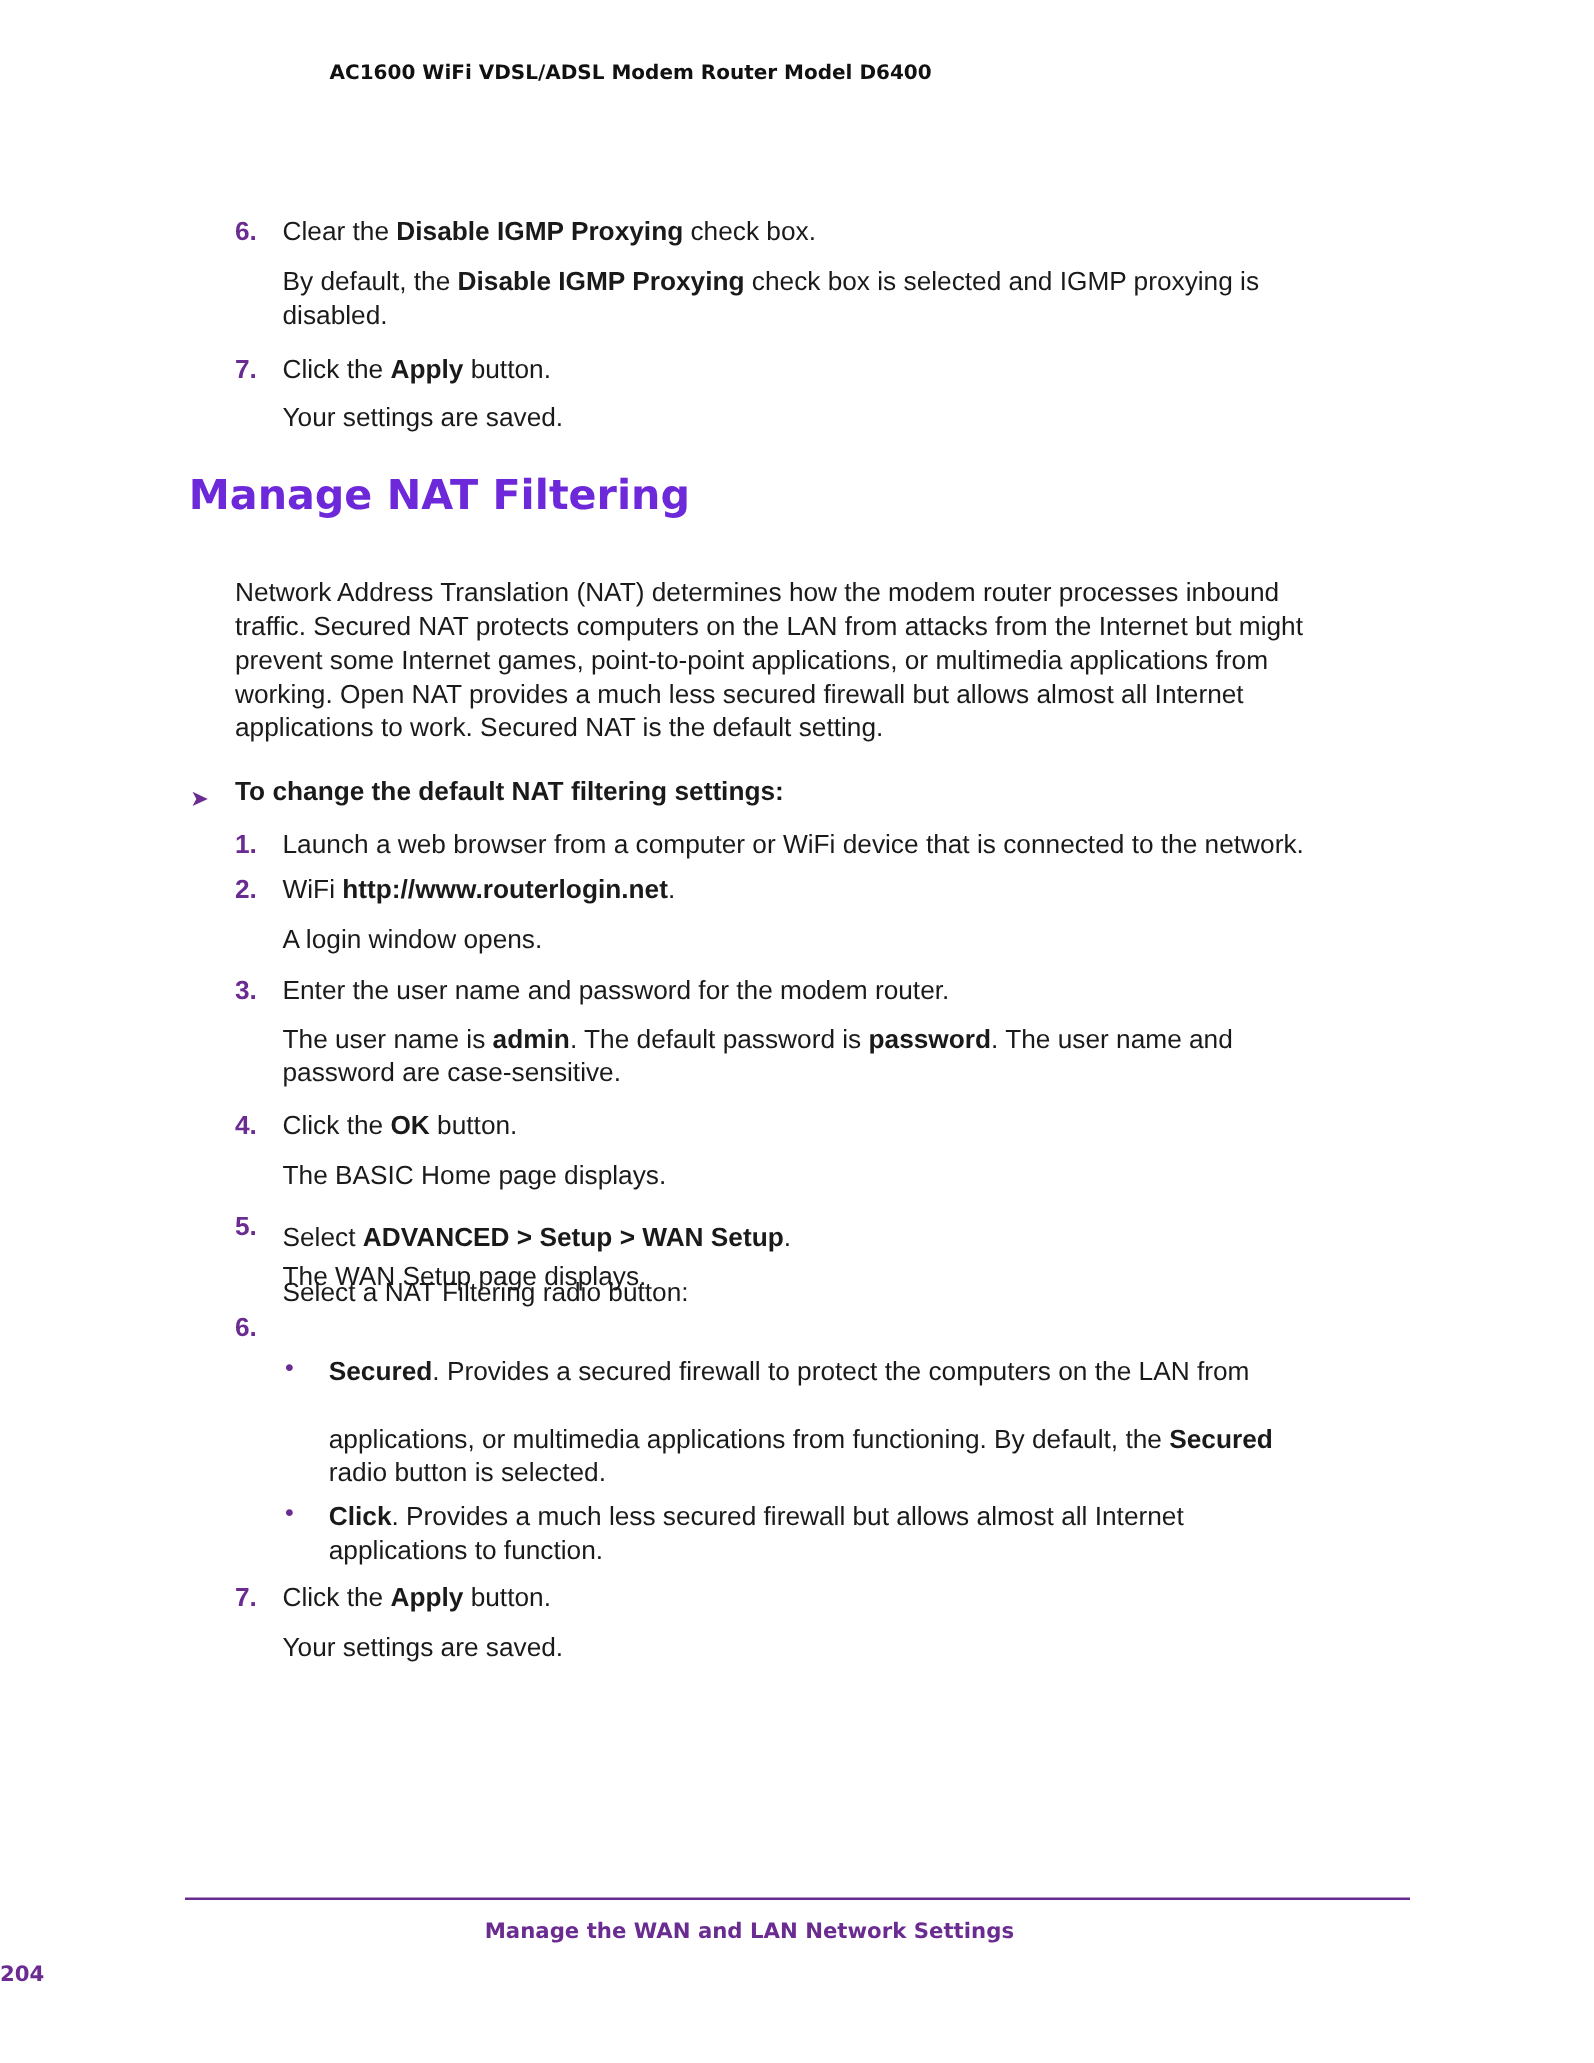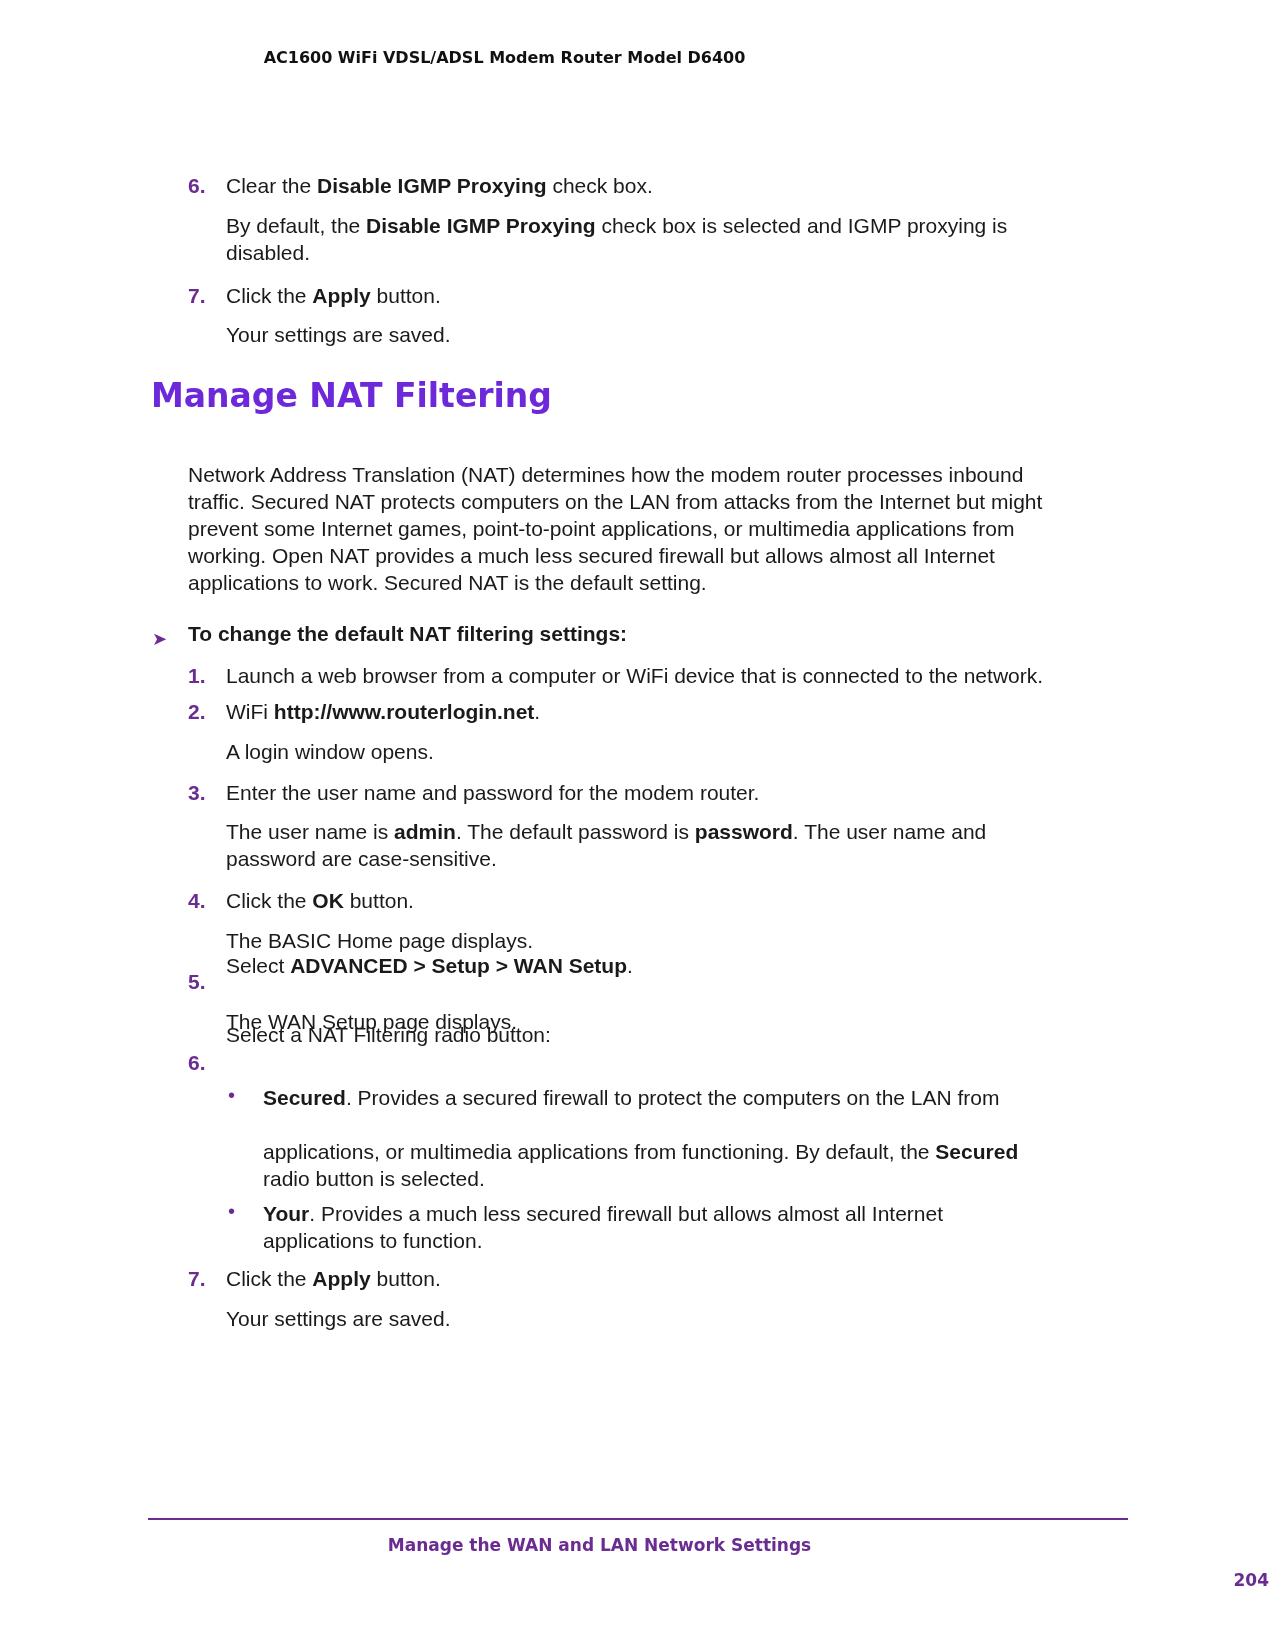--- a/index.html
+++ b/index.html
@@ -6,21 +6,21 @@
   body{width:1275px;height:1650px;position:relative;overflow:hidden;font-family:"Liberation Sans",sans-serif;color:#1a1a1a;}
   .hdr{position:absolute;top:48px;left:0;width:1009px;text-align:center;font-family:"DejaVu Sans",sans-serif;font-weight:bold;font-size:16px;color:#111;}
   .p{position:absolute;font-size:21px;line-height:27px;}
   .num{position:absolute;font-size:21px;line-height:27px;color:#6b2c91;font-weight:bold;}
   b{font-weight:bold;}
   .h1{position:absolute;left:151px;top:376px;font-family:"DejaVu Sans",sans-serif;font-weight:bold;font-size:33px;color:#6d28d9;}
   .arrow{position:absolute;left:152px;top:628px;font-size:18px;color:#6b2c91;}
   .bullet{position:absolute;font-size:20px;color:#6b2c91;}
   .fline{position:absolute;left:148px;top:1518px;width:980px;height:2px;background:#6b2c91;}
   .ftitle{position:absolute;top:1535px;left:0;width:1199px;text-align:center;font-family:"DejaVu Sans",sans-serif;font-weight:bold;font-size:17px;color:#6b2c91;}
-  .fpage{position:absolute;top:1570px;left:0;width:1269px;text-align:right;font-family:"DejaVu Sans",sans-serif;font-weight:bold;font-size:17px;color:#6b2c91;}
+  .fpage{position:absolute;top:1570px;left:0;width:1269px;text-align:left;font-family:"DejaVu Sans",sans-serif;font-weight:bold;font-size:17px;color:#6b2c91;}
 </style>
 </head>
 <body>
 
 <div class="hdr">AC1600 WiFi VDSL/ADSL Modem Router Model D6400</div>
 
 <div class="num" style="left:188px;top:172px">6.</div>
 <div class="p" style="left:226px;top:172px"><span>Clear the </span><b>Disable IGMP Proxying</b><span> check box.</span></div>
 <div class="p" style="left:226px;top:212px"><span>By default, the </span><b>Disable IGMP Proxying</b><span> check box is selected and IGMP proxying is</span><br><span>disabled.</span></div>
 <div class="num" style="left:188px;top:282px">7.</div>
@@ -45,31 +45,31 @@
 
 <div class="num" style="left:188px;top:779px">3.</div>
 <div class="p" style="left:226px;top:779px">Enter the user name and password for the modem router.</div>
 <div class="p" style="left:226px;top:818px"><span>The user name is </span><b>admin</b><span>. The default password is </span><b>password</b><span>. The user name and</span><br><span>password are case-sensitive.</span></div>
 
 <div class="num" style="left:188px;top:887px">4.</div>
 <div class="p" style="left:226px;top:887px"><span>Click the </span><b>OK</b><span> button.</span></div>
 <div class="p" style="left:226px;top:927px">The BASIC Home page displays.</div>
 
 <div class="num" style="left:188px;top:968px">5.</div>
-<div class="p" style="left:226px;top:952px"><span>Select </span><b>ADVANCED &gt; Setup &gt; WAN Setup</b><span>.</span></div>
+<div class="p" style="left:226px;top:977px"><span>Select </span><b>ADVANCED &gt; Setup &gt; WAN Setup</b><span>.</span></div>
 <div class="p" style="left:226px;top:1008px">The WAN Setup page displays.</div>
 
 <div class="num" style="left:188px;top:1049px">6.</div>
 <div class="p" style="left:226px;top:1021px">Select a NAT Filtering radio button:</div>
 
 <div class="bullet" style="left:228px;top:1084px">•</div>
 <div class="p" style="left:263px;top:1084px"><b>Secured</b><span>. Provides a secured firewall to protect the computers on the LAN from</span><br><br><span>applications, or multimedia applications from functioning. By default, the </span><b>Secured</b><br><span>radio button is selected.</span></div>
 
 <div class="bullet" style="left:228px;top:1200px">•</div>
-<div class="p" style="left:263px;top:1200px"><b>Your</b><span>. Provides a much less secured firewall but allows almost all Internet</span><br><span>applications to function.</span></div>
+<div class="p" style="left:263px;top:1200px"><b>Click</b><span>. Provides a much less secured firewall but allows almost all Internet</span><br><span>applications to function.</span></div>
 
 <div class="num" style="left:188px;top:1265px">7.</div>
 <div class="p" style="left:226px;top:1265px"><span>Click the </span><b>Apply</b><span> button.</span></div>
 <div class="p" style="left:226px;top:1305px">Your settings are saved.</div>
 
 <div class="fline"></div>
 <div class="ftitle">Manage the WAN and LAN Network Settings</div>
 <div class="fpage">204</div>
 
 </body></html>

